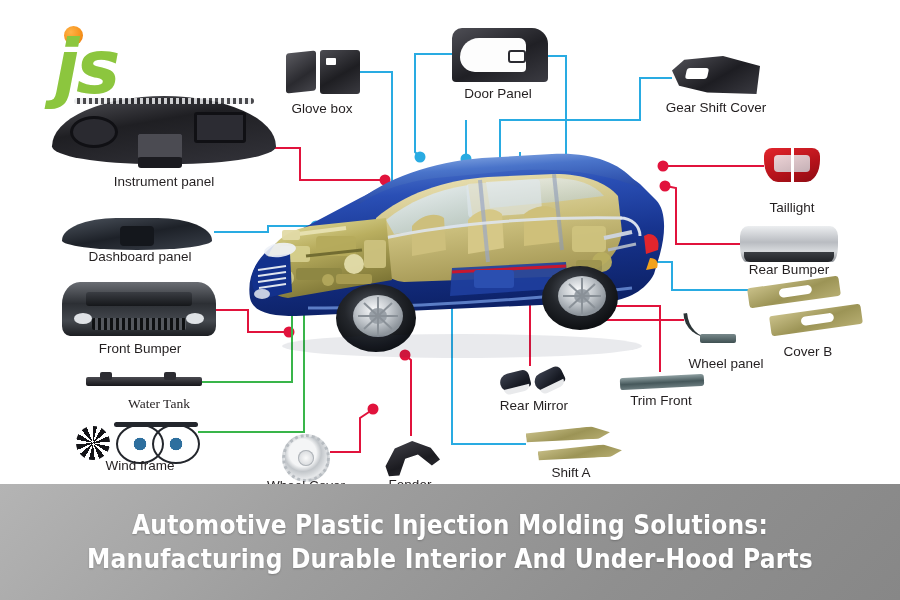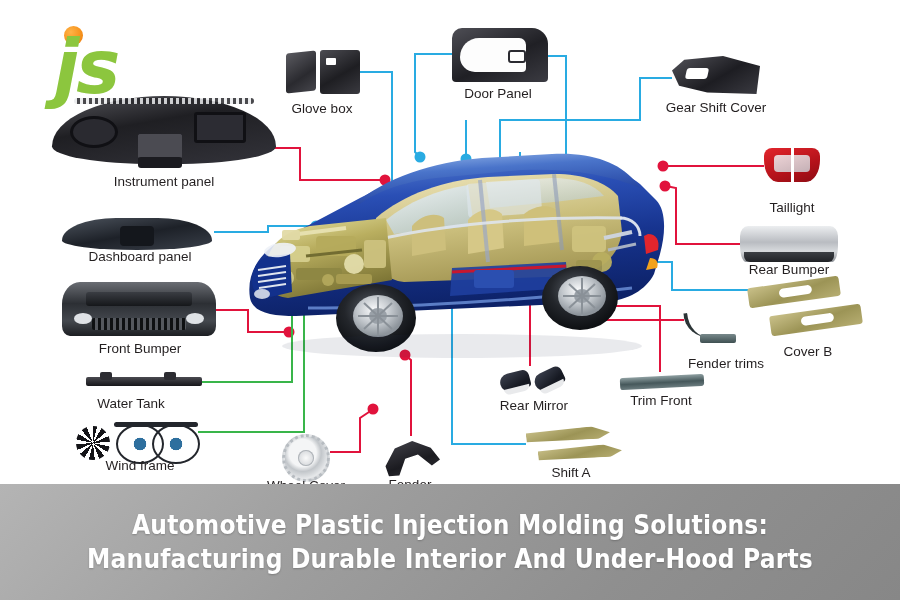--- a/index.html
+++ b/index.html
@@ -465,21 +465,21 @@
   <div class="part" id="pillar-b">
     <div class="p p1 kha"></div>
     <div class="p p2 kha"></div>
   </div>
   <div class="lbl c" style="left:808px;top:344px;">Cover B</div>
 
   <div class="part" id="wheel-trims">
     <div class="curve"></div>
     <div class="flat"></div>
   </div>
-  <div class="lbl c" style="left:726px;top:356px;">Fender trims</div>
+  <div class="lbl c" style="left:726px;top:356px;">Wheel panel</div>
 
   <div class="part" id="trim-strip">
     <div class="t"></div>
   </div>
   <div class="lbl c" style="left:661px;top:393px;">Trim Front</div>
 
   <div class="part" id="rear-mirror">
     <div class="m m1"></div>
     <div class="m m2"></div>
   </div>
@@ -504,21 +504,21 @@
     <div class="fog fogL"></div>
     <div class="fog fogR"></div>
   </div>
   <div class="lbl c" style="left:140px;top:341px;">Front Bumper</div>
 
   <div class="part" id="water-tank">
     <div class="w"></div>
     <div class="cap cap1"></div>
     <div class="cap cap2"></div>
   </div>
-  <div class="lbl c" style="left:131px;top:396px;">Water Tank</div>
+  <div class="lbl c" style="left:159px;top:396px;font-family:Liberation Serif, serif;">Water Tank</div>
 
   <div class="part" id="wind-frame">
     <div class="fan"></div>
     <div class="bar"></div>
     <div class="shr s1"></div>
     <div class="shr s2"></div>
   </div>
   <div class="lbl c" style="left:140px;top:458px;">Wind frame</div>
 
   <div class="part" id="wheel-cover">

